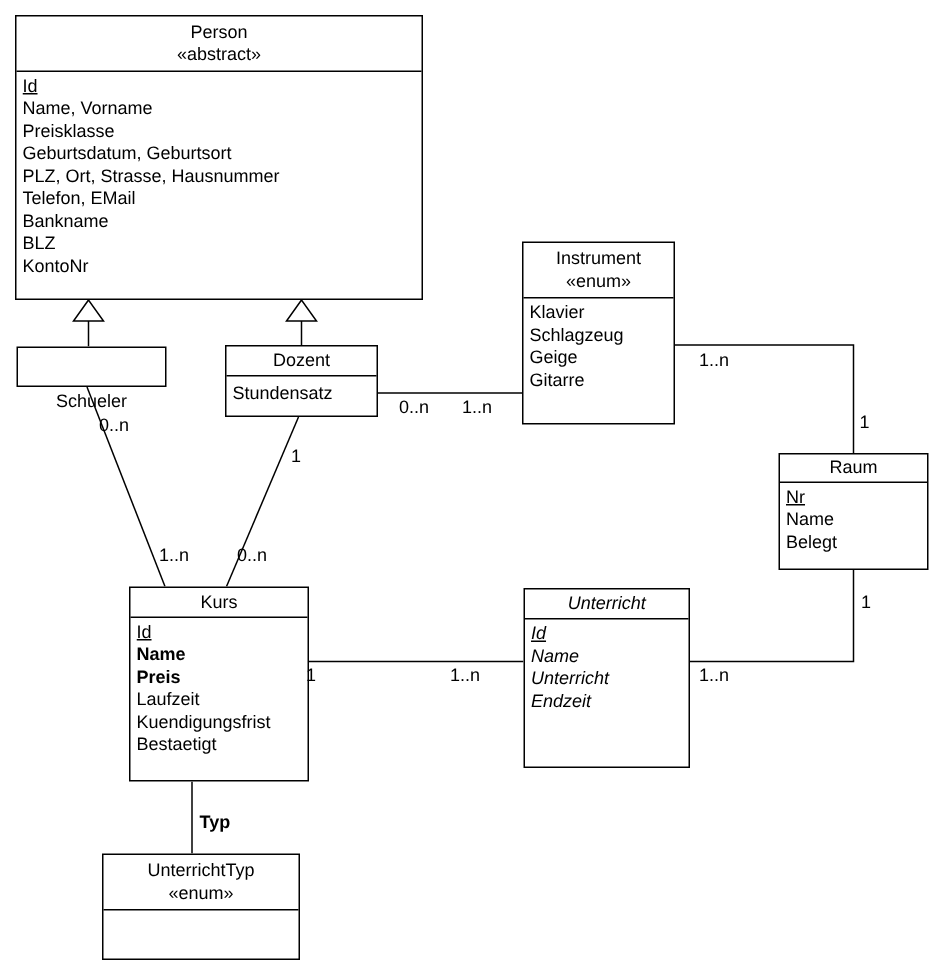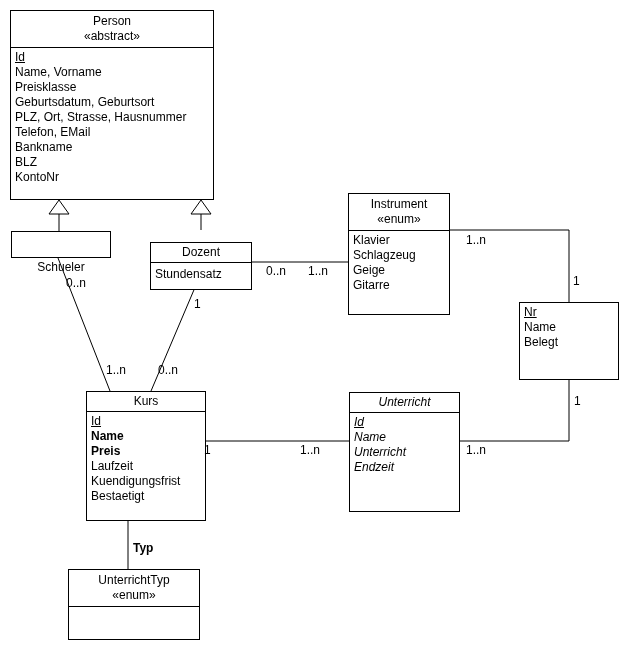--- a/index.html
+++ b/index.html
@@ -55,21 +55,21 @@
 
     <line x1="190" y1="441" x2="349" y2="441"></line>
 
     <line x1="58" y1="258" x2="110" y2="391"></line>
 
     <line x1="199" y1="278" x2="151" y2="391"></line>
 
     <line x1="128" y1="521" x2="128" y2="569"></line>
   </svg>
 
-  <div class="uml-class" style="left:10px; top:10px; width:204px; height:190px;">
+  <div class="uml-class" style="left:10px; top:10px; width:272px; height:190px;">
     <div class="uml-title">
       <div>Person</div>
       <div>«abstract»</div>
     </div>
     <div class="uml-attrs">
       <div class="row u">Id</div>
       <div class="row">Name, Vorname</div>
       <div class="row">Preisklasse</div>
       <div class="row">Geburtsdatum, Geburtsort</div>
       <div class="row">PLZ, Ort, Strasse, Hausnummer</div>
@@ -79,43 +79,46 @@
       <div class="row">KontoNr</div>
     </div>
   </div>
 
   <div class="uml-class title-only" style="left:11px; top:231px; width:100px; height:27px;">
     <div class="uml-title">
       <div>Schueler</div>
     </div>
   </div>
 
-  <div class="uml-class" style="left:150px; top:242px; width:102px; height:48px;">
+  <div class="uml-class" style="left:150px; top:230px; width:102px; height:48px;">
     <div class="uml-title single">
       <div>Dozent</div>
     </div>
     <div class="uml-attrs" style="padding-top:4px;">
       <div class="row">Stundensatz</div>
     </div>
   </div>
 
-  <div class="uml-class" style="left:348px; top:161px; width:102px; height:122px;margin-top:32px;">
+  <div class="uml-class" style="left:348px; top:161px; width:102px; height:122px;">
     <div class="uml-title">
       <div>Instrument</div>
       <div>«enum»</div>
     </div>
     <div class="uml-attrs">
       <div class="row">Klavier</div>
       <div class="row">Schlagzeug</div>
       <div class="row">Geige</div>
       <div class="row">Gitarre</div>
     </div>
   </div>
 
   <div class="uml-class" style="left:519px; top:302px; width:100px; height:78px;">
+    <div class="uml-title single" style="padding:1px 2px 2px 2px;">
+      <div>Raum</div>
+    </div>
     <div class="uml-attrs">
       <div class="row u">Nr</div>
       <div class="row">Name</div>
       <div class="row">Belegt</div>
     </div>
   </div>
 
   <div class="uml-class" style="left:86px; top:391px; width:120px; height:130px;">
     <div class="uml-title single">
       <div>Kurs</div>

